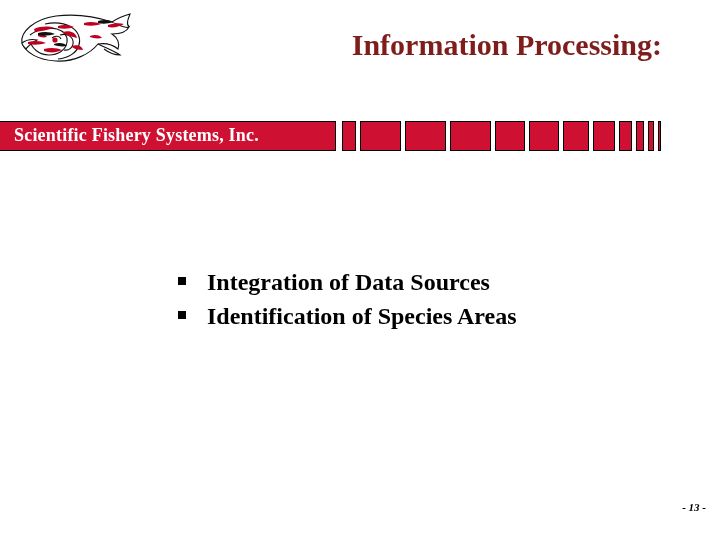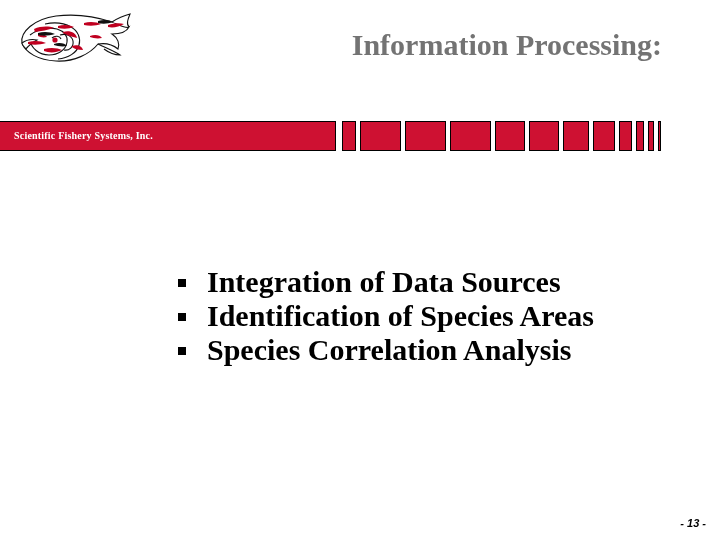--- a/index.html
+++ b/index.html
@@ -38,21 +38,21 @@
     left: 200px;
     top: 26px;
     width: 462px;
     text-align: right;
   }
   .title-line {
     font-family: "Liberation Serif", "DejaVu Serif", serif;
     font-weight: bold;
     font-size: 30px;
     line-height: 37px;
-    color: #737373;
+    color: #7f1d1d;
     white-space: nowrap;
     letter-spacing: 0px;
   }
 
   
   .banner-row {
     position: absolute;
     left: 0px;
     top: 121px;
     height: 30px;
@@ -69,21 +69,21 @@
     box-sizing: border-box;
   }
   .banner-label {
     position: absolute;
     left: 14px;
     top: 121px;
     height: 30px;
     line-height: 29px;
     font-family: "Liberation Serif", "DejaVu Serif", serif;
     font-weight: bold;
-    font-size: 10px;
+    font-size: 18px;
     color: #ffffff;
     white-space: nowrap;
     letter-spacing: 0.2px;
   }
   .blk {
     position: absolute;
     top: 0px;
     height: 30px;
     background: #CE1132;
     border: 1.5px solid #000000;
@@ -107,32 +107,32 @@
     height: 8px;
     background: #000000;
     flex: 0 0 auto;
     position: relative;
     top: -5px;
   }
   .bullet-text {
     margin-left: 21px;
     font-family: "Liberation Serif", "DejaVu Serif", serif;
     font-weight: bold;
-    font-size: 30px;
+    font-size: 24px;
     line-height: 28px;
     color: #000000;
     white-space: nowrap;
   }
 
   
   .page-number {
     position: absolute;
     right: 14px;
-    bottom: 11px;
-    font-family: Liberation Sans, sans-serif;
+    bottom: 27px;
+    font-family: Liberation Serif, serif;
     font-style: italic;
     font-weight: bold;
     font-size: 11px;
     color: #000000;
   }
 </style>
 </head>
 <body>
 
 <div class="slide">
@@ -200,21 +200,17 @@
 
   <div class="bullets">
     <div class="bullet-row">
       <span class="bullet-mark"></span>
       <span class="bullet-text">Integration of Data Sources</span>
     </div>
     <div class="bullet-row">
       <span class="bullet-mark"></span>
       <span class="bullet-text">Identification of Species Areas</span>
     </div>
-    <div class="bullet-row">
-      <span class="bullet-mark"></span>
-      <span class="bullet-text">Species Correlation Analysis</span>
-    </div>
   </div>
 
   <div class="page-number">- 13 -</div>
 
 </div>
 
 </body></html>

